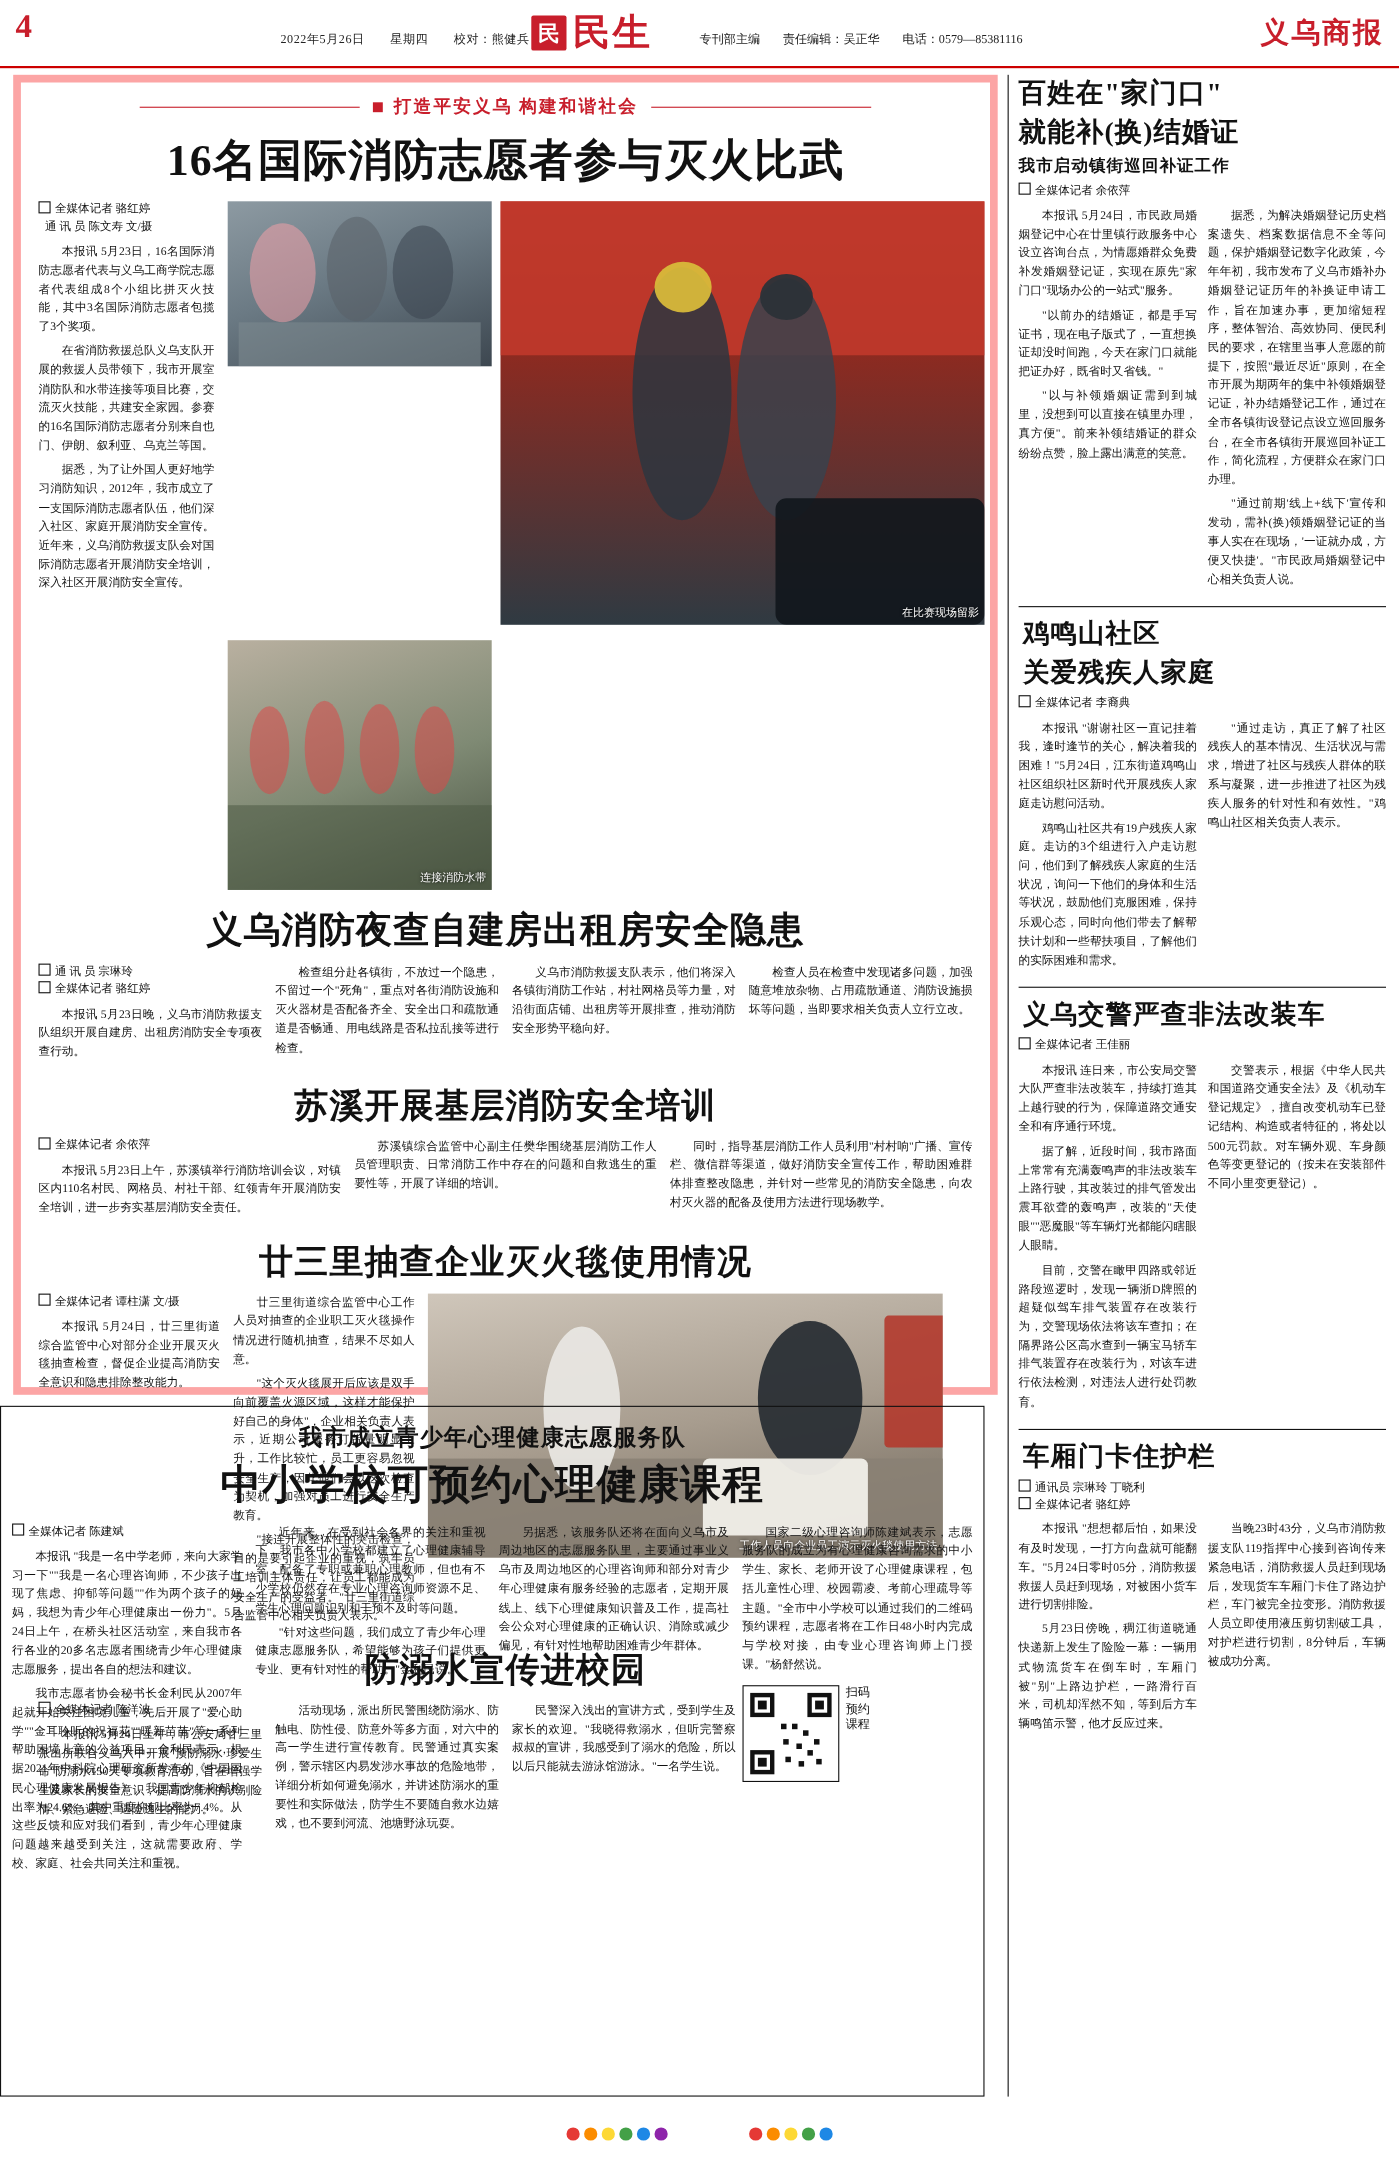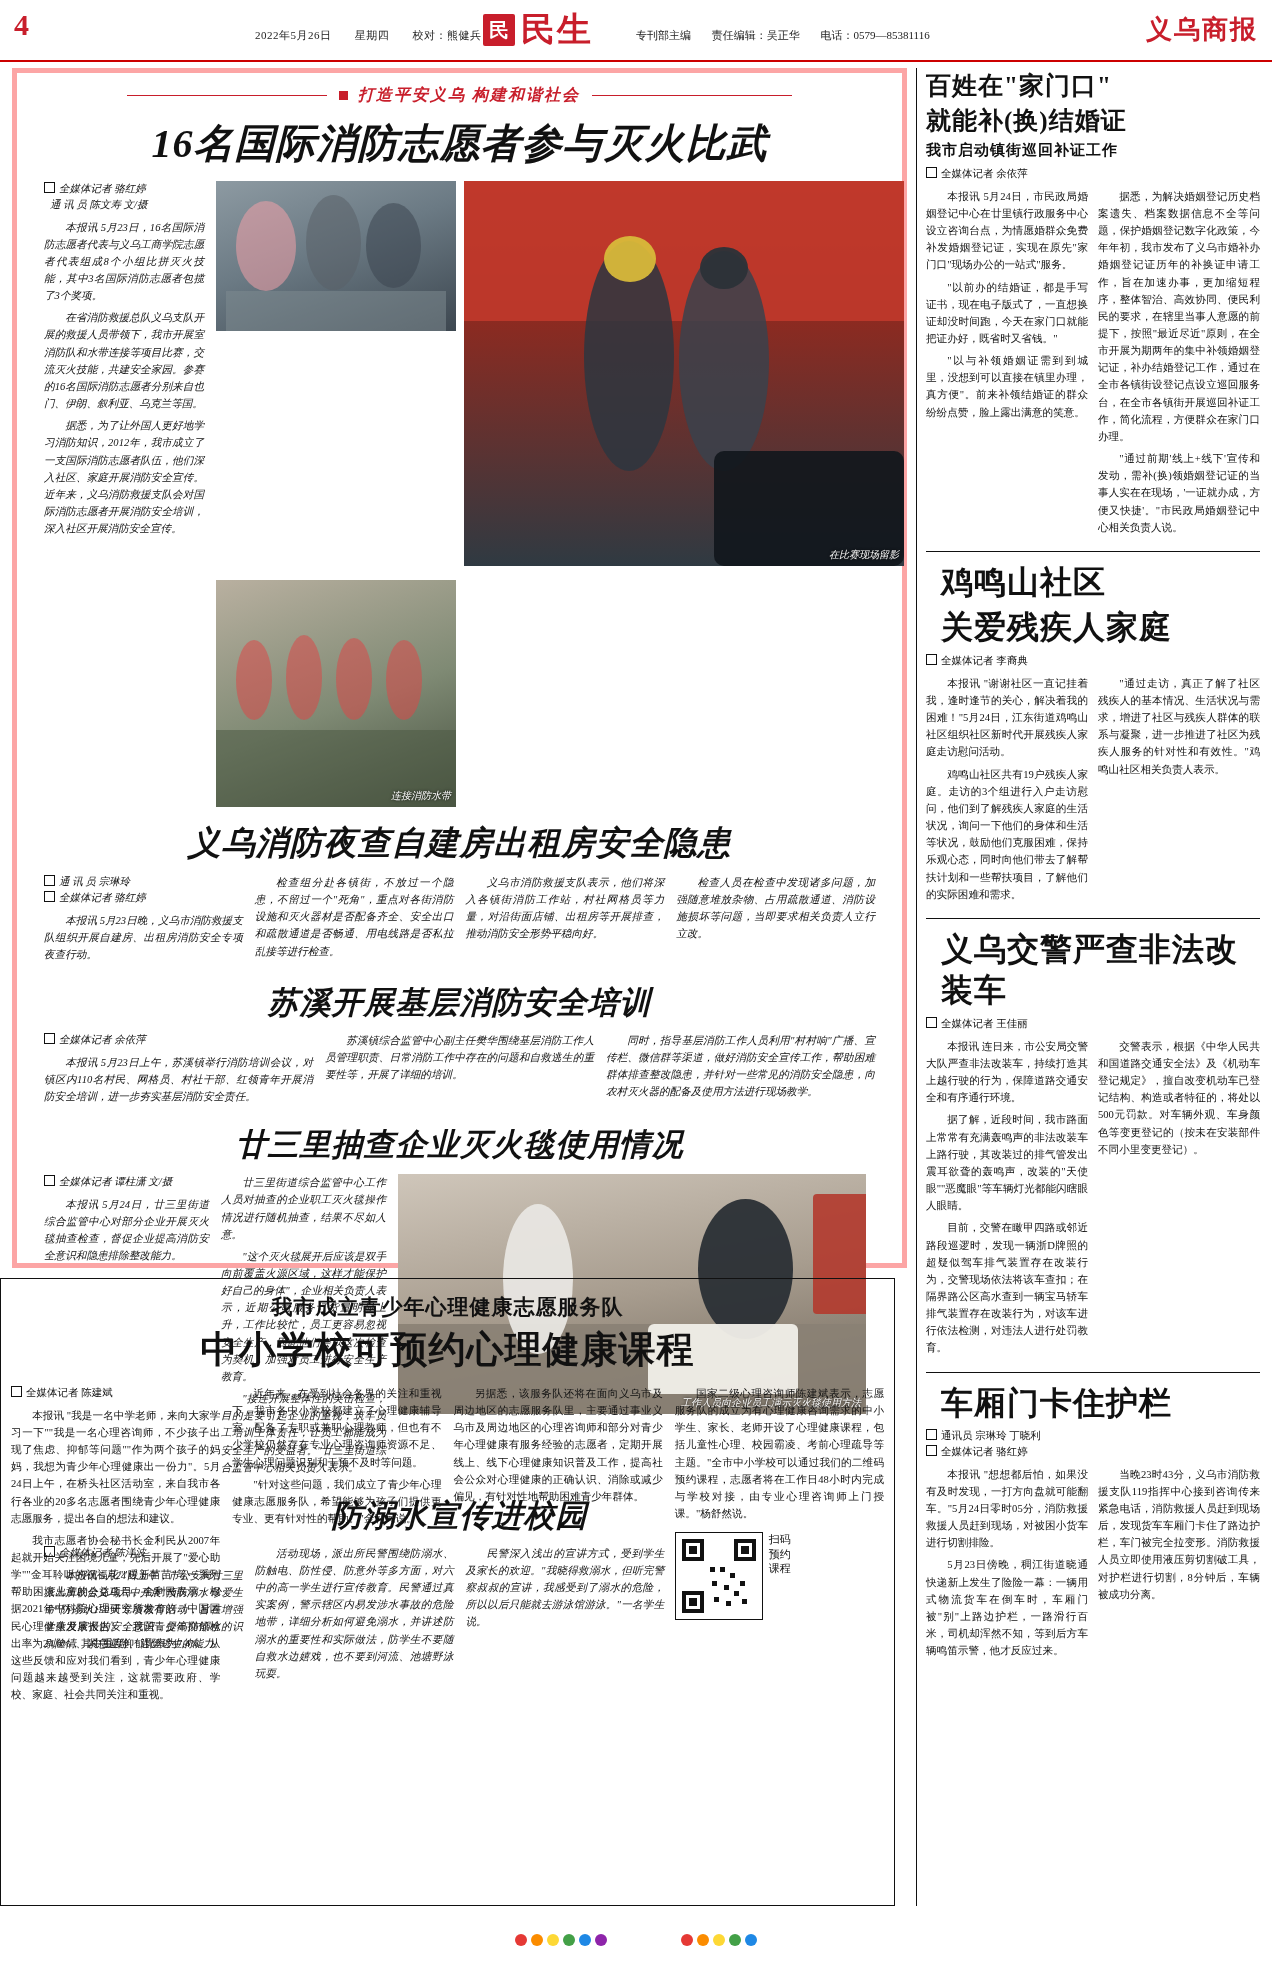--- a/index.html
+++ b/index.html
@@ -46,23 +46,22 @@
   .mast-credits span{margin-right:18px;}
   .mast-paper{
     position:absolute;right:14px;top:12px;
     font-size:26px;font-weight:bold;color:#c81e2b;letter-spacing:2px;
     font-family:"Liberation Serif",serif;
   }
 
   
   .left-pane{
     position:absolute;left:12px;top:68px;width:895px;height:1200px;
-    border:5px solid #fca5a5;box-sizing:border-box;
-    padding:8px 27px;
-    font-style:italic;
+    border:7px solid #fca5a5;box-sizing:border-box;
+    padding:8px 16px;
   }
   .right-pane{
     position:absolute;left:926px;top:68px;width:334px;height:1838px;
   }
   .col-rule{
     position:absolute;left:916px;top:68px;width:1px;height:1838px;background:#111;
   }
 
   
   .banner{
@@ -135,21 +134,21 @@
   }
 
   
   .r-head1{
     font-size:25px;font-weight:bold;line-height:1.3;margin:2px 0 2px;letter-spacing:1px;
   }
   .r-sub{
     font-size:15px;font-weight:bold;margin:4px 0 6px;letter-spacing:1px;
   }
   .r-head2{
-    font-size:32px;font-weight:bold;line-height:1.3;margin:10px 15px 4px;letter-spacing:1px;
+    font-size:24px;font-weight:bold;line-height:1.3;margin:10px 4px 4px;letter-spacing:1px;
   }
   .rule-thin{height:1px;background:#111;margin:10px 0;}
   .r-cols{display:flex;gap:10px;}
   .r-col{flex:1;}
 
   
   .qr{
     width:86px;height:86px;background:#fff;position:relative;border:1px solid #111;
   }
   .qr i{position:absolute;background:#111;}

